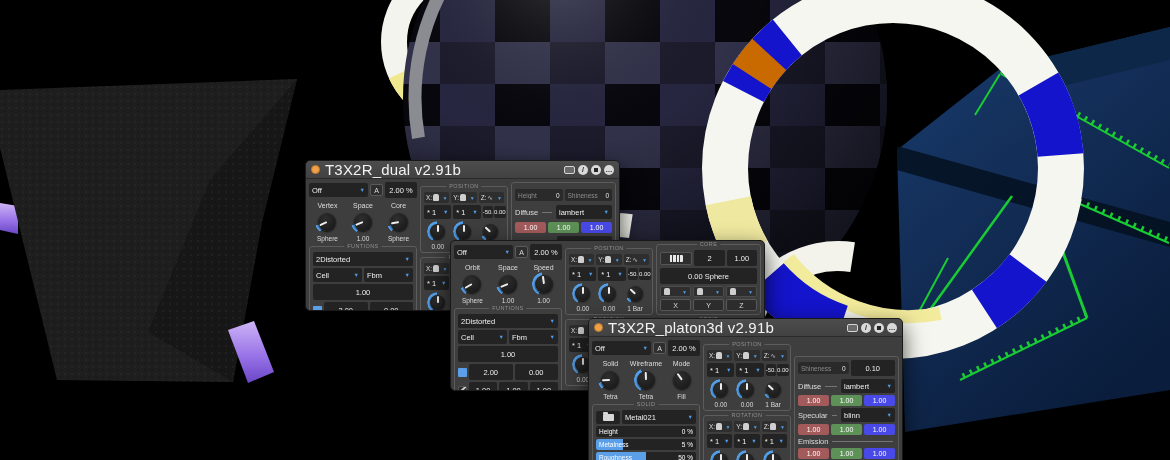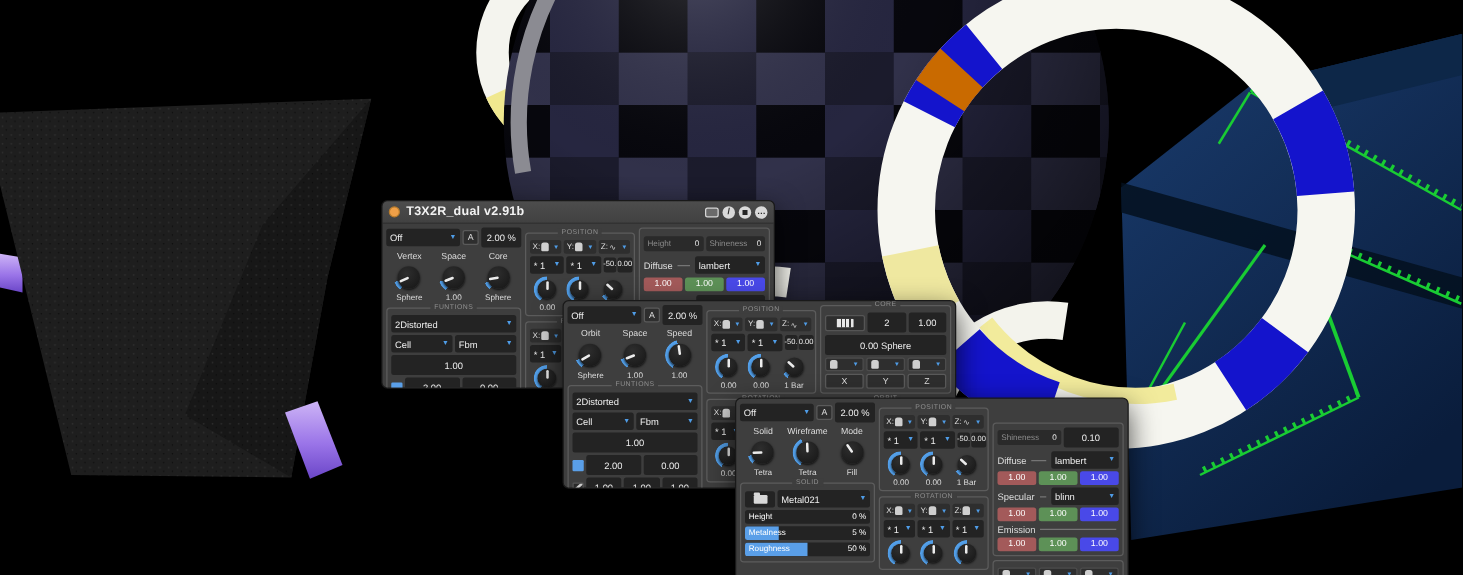--- a/index.html
+++ b/index.html
@@ -6,21 +6,21 @@
   .screen{position:relative;width:1170px;height:460px;background:#000;overflow:hidden;
           font-family:"Liberation Sans",sans-serif;-webkit-font-smoothing:antialiased;}
   svg.scene{position:absolute;left:0;top:0;}
 
   
   .win{position:absolute;width:315px;height:151px;background:#3e3e3e;border:1px solid #191919;
        border-radius:5px;box-shadow:0 8px 22px rgba(0,0,0,.7);color:#ddd;overflow:hidden;box-sizing:border-box;}
   .tbar{height:17px;display:flex;align-items:center;gap:5px;padding:0 5px;
         background:linear-gradient(#4d4d4d,#414141);border-bottom:1px solid #2a2a2a;border-radius:4px 4px 0 0;}
   .dot{width:9px;height:9px;border-radius:50%;background:#f0a048;border:1px solid #b97c2c;box-sizing:border-box;}
-  .title{font-size:10px;font-weight:bold;color:#f2f2f2;letter-spacing:.2px;white-space:nowrap;}
+  .title{font-size:15px;font-weight:normal;color:#f2f2f2;letter-spacing:.2px;white-space:nowrap;}
   .ticons{margin-left:auto;display:flex;gap:3px;align-items:center;}
   .icrect{width:11px;height:8px;border:1px solid #d6d6d6;border-radius:2px;background:#6a6a6a;box-sizing:border-box;}
   .iccir{width:10px;height:10px;border-radius:50%;background:#d9d9d9;color:#252525;font-size:7px;font-weight:bold;
          display:flex;align-items:center;justify-content:center;line-height:1;}
   .iccir .sq{width:4px;height:4px;background:#252525;}
   .body{display:flex;gap:3px;padding:3px;}
   .c1{width:108px;display:flex;flex-direction:column;}
   .c2{width:88px;display:flex;flex-direction:column;}
   .c3{flex:1;display:flex;flex-direction:column;min-width:0;}
 
@@ -662,20 +662,32 @@
         </div>
       </div>
       <div class="sect orbitbox">
         <span class="hdr">ORBIT</span>
       </div>
     </div>
   </div>
 </div>
 
 <div class="win" style="left:588px;top:318px;z-index:3">
+  <div class="tbar">
+    <span class="dot"></span>
+    <span class="title">T3X2R_platon3d v2.91b</span>
+    <span class="ticons">
+      <span class="icrect"></span>
+      <span class="iccir">/</span>
+      <span class="iccir">
+            <span class="sq"></span>
+          </span>
+      <span class="iccir">…</span>
+    </span>
+  </div>
   <div class="body">
     <div class="c1">
       <div class="row">
         <div class="drop f1">
               <span>Off</span>
               <span class="tri">▼</span>
             </div>
         <div class="btn abtn">A</div>
         <div class="num" style="width:32px">2.00 %</div>
       </div>

